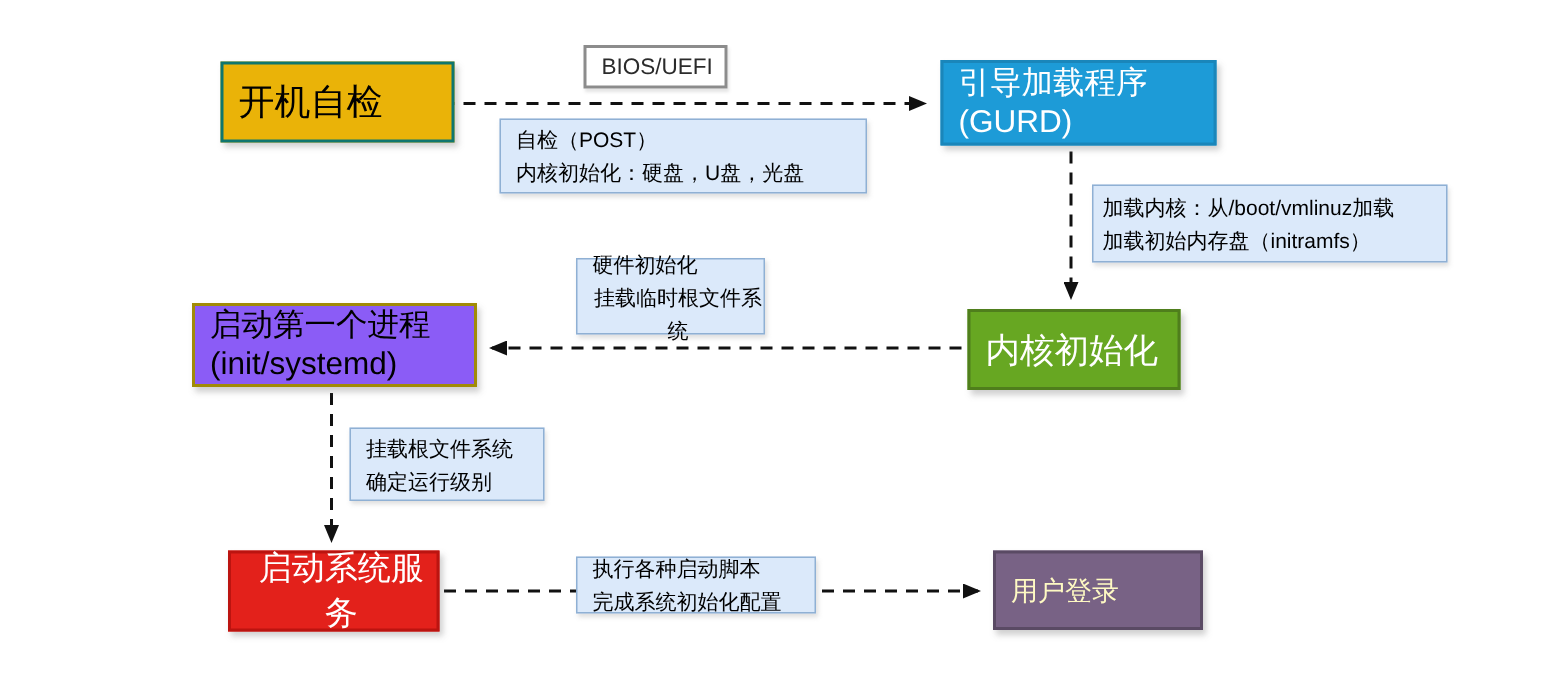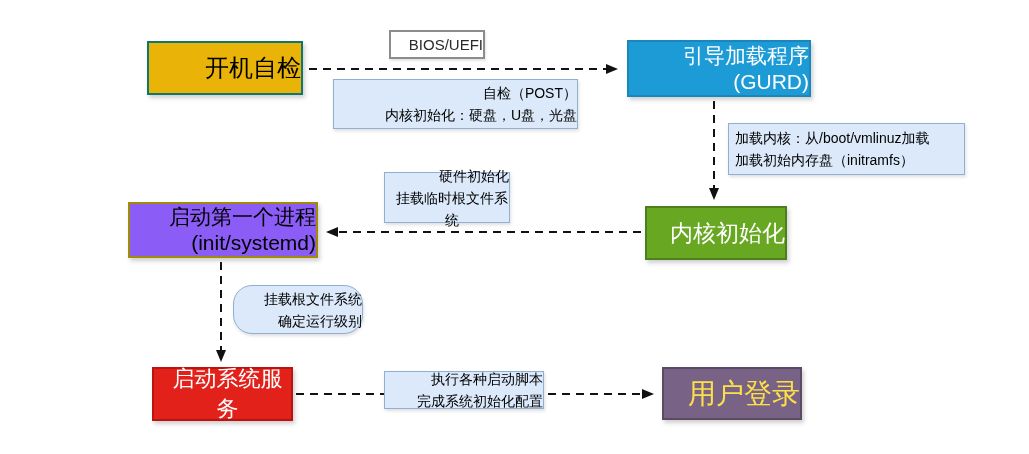--- a/index.html
+++ b/index.html
@@ -20,21 +20,21 @@
     left: 0; top: 0;
     width: 1029px;
     height: 454px;
     z-index: 1;
   }
   .box {
     position: absolute;
     box-sizing: border-box;
     display: flex;
     flex-direction: column;
-    align-items: flex-end;
+    align-items: flex-start;
     justify-content: center;
     text-align: center;
     z-index: 2;
     padding-left: 10px;
   }
   
   .node { box-shadow: 2px 3px 4px rgba(120,120,120,0.35); }
   .node-post-check {
     left: 147px; top: 41px; width: 156px; height: 54px;
     background: #eab308; border: 2px solid #0f766e;
@@ -56,21 +56,21 @@
     color: #000000; font-size: 21px; line-height: 26px;
   }
   .node-start-services {
     left: 152px; top: 367px; width: 141px; height: 54px;
     background: #e3211b; border: 2px solid #bb1410;
     color: #ffffff; font-size: 22px;
   }
   .node-user-login {
     left: 662px; top: 367px; width: 140px; height: 53px;
     background: #786285; border: 2px solid #5a4a64;
-    color: #fde047; font-size: 28px;
+    color: #fef9c3; font-size: 18px;
   }
   
   .label-bios {
     left: 389px; top: 30px; width: 96px; height: 29px;
     background: #ffffff; border: 2px solid #8c8c8c;
     color: #2b2b2b; font-size: 15px;
     box-shadow: 1px 2px 2px rgba(150,150,150,0.25);
   }
   
   .note {
@@ -78,21 +78,21 @@
     border: 1.5px solid #8fb0d4;
     color: #000000;
     font-size: 14px;
     line-height: 22px;
     box-shadow: 1px 2px 3px rgba(150,150,150,0.3);
   }
   .note-post        { left: 333px; top: 79px;  width: 245px; height: 50px; }
   .note-kernel-load { left: 728px; top: 123px; width: 237px; height: 52px;
                       align-items: flex-start; text-align: center; padding: 0 6px; }
   .note-hw-init     { left: 384px; top: 172px; width: 126px; height: 51px; }
-  .note-mount-root  { left: 233px; top: 285px; width: 130px; height: 49px; border-radius: 19px; }
+  .note-mount-root  { left: 233px; top: 285px; width: 130px; height: 49px; }
   .note-scripts     { left: 384px; top: 336px; width: 160px; height: 38px; margin-top: 35px; }
 </style>
 </head>
 <body>
 
 <div class="canvas">
 
   <svg class="arrows-layer" width="1029" height="454" viewBox="0 0 1029 454" xmlns="http://www.w3.org/2000/svg">
     <defs>
       <marker id="arrowhead" markerWidth="12" markerHeight="10" refX="10" refY="5" orient="auto" markerUnits="userSpaceOnUse">

